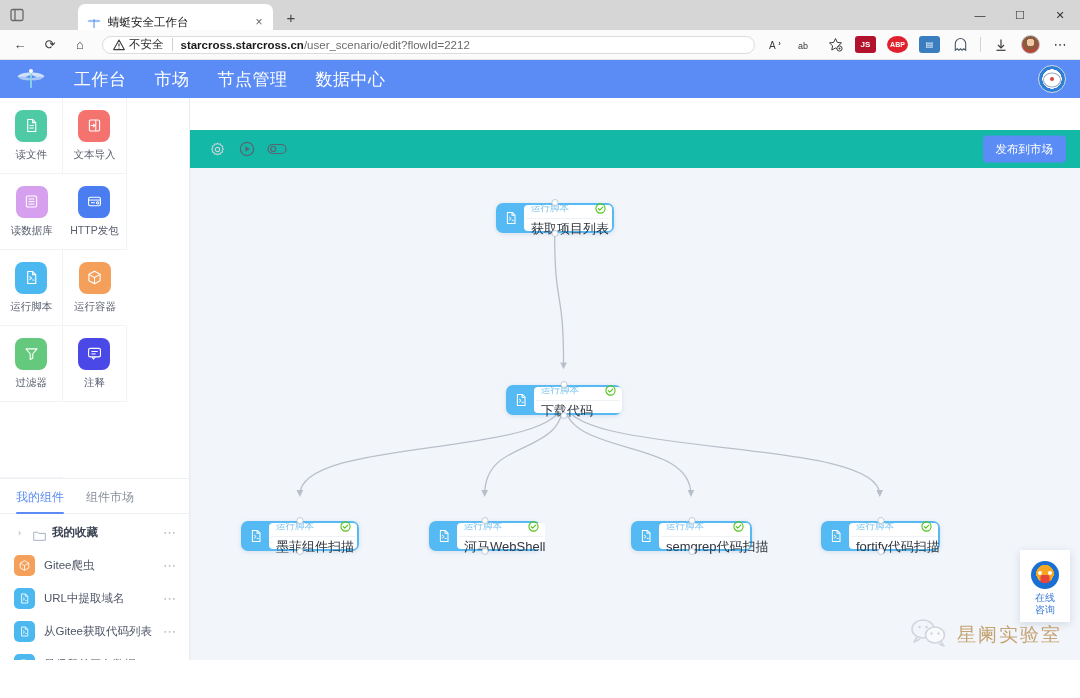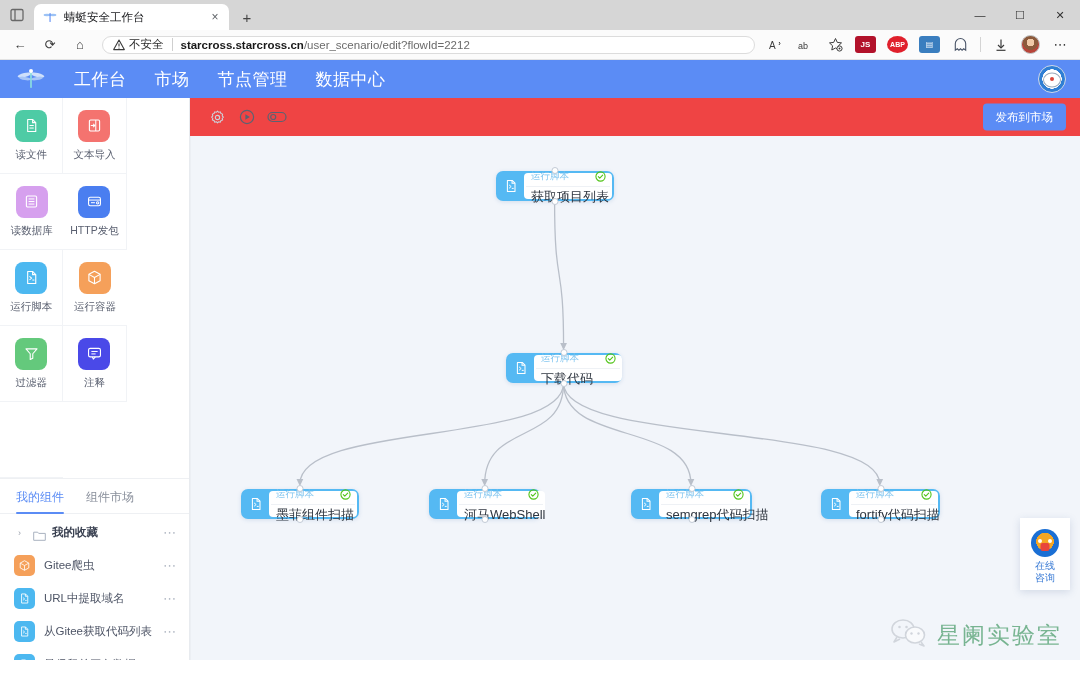--- a/index.html
+++ b/index.html
@@ -15,22 +15,22 @@
   .tabstrip {
     height: 30px; background: #d6d6d6; display: flex; align-items: flex-end;
     position: relative;
   }
   .tab-left-box {
     width: 34px; height: 30px; display: flex; align-items: center; justify-content: center;
   }
   .tab-left-box svg { opacity: .75; }
   .tab {
     height: 26px; min-width: 195px; max-width: 195px; background: #fff;
-    border-radius: 7px 7px 0 0; display: flex; align-items: center;
-    padding: 0 6px 0 9px; gap: 7px; position: relative;
+    border-radius: 7px 7px 0 0; display: flex; align-items: flex-end;
+    padding: 0 6px 0 9px; gap: 7px; position: relative; margin-left: 44px;
   }
   .tab-favicon { width: 14px; height: 14px; flex: 0 0 14px; position: relative; }
   .tab-title {
     font-size: 11.5px; color: #202124; white-space: nowrap;
     overflow: hidden; text-overflow: ellipsis; flex: 1;
   }
   .tab-close {
     width: 16px; height: 16px; display: flex; align-items: center; justify-content: center;
     font-size: 12px; color: #5f6368; border-radius: 3px; flex: 0 0 16px;
   }
@@ -148,21 +148,21 @@
     flex: 1; font-size: 11.5px; color: #4e5costume; color: #4e5566;
     white-space: nowrap; overflow: hidden; text-overflow: ellipsis;
   }
   .crow-lbl.bold { font-weight: 600; color: #3b4252; }
   .dots { color: #b6bcc7; font-size: 13px; letter-spacing: 1px; flex: 0 0 auto; }
 
   
   .canvas-area { flex: 1; display: flex; flex-direction: column; background: #ffffff; }
   .canvas-toolbar {
     height: 38px; display: flex; align-items: center; padding: 0 14px;
-    background: #ef4444; position: relative;
+    background: #14b8a6; position: relative; margin-top: 32px;
   }
   .ct-ico {
     width: 26px; height: 26px; display: flex; align-items: center; justify-content: center;
     margin-right: 4px;
   }
   .publish-btn {
     position: absolute; right: 14px; top: 50%; transform: translateY(-50%);
     background: #5b8cf5; color: #fff; font-size: 11.5px;
     padding: 6px 13px; border-radius: 4px; border: none; white-space: nowrap;
   }
@@ -227,21 +227,21 @@
   .chat-txt {
     font-size: 10px; color: #3a7bd5; line-height: 12px; text-align: center;
   }
 
   
   .watermark {
     position: absolute; right: 18px; bottom: 8px; display: flex;
     align-items: center; gap: 9px; opacity: .55;
   }
   .wm-text {
-    font-size: 23px; color: #15803d; letter-spacing: 2px;
+    font-size: 19px; color: #a16207; letter-spacing: 2px;
     font-family: "DejaVu Sans", sans-serif;
   }
 </style>
 </head>
 <body>
 
 <div class="browser">
 
   <div class="tabstrip">
     <div class="tab-left-box">

